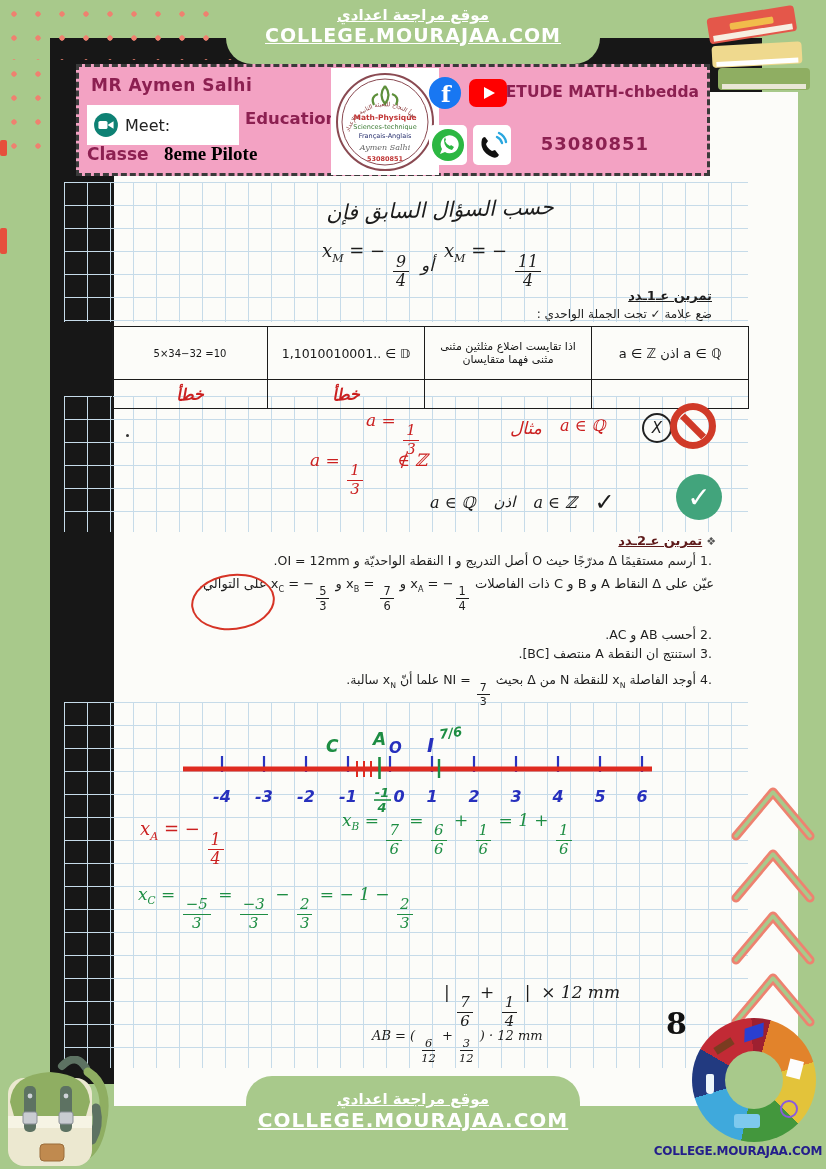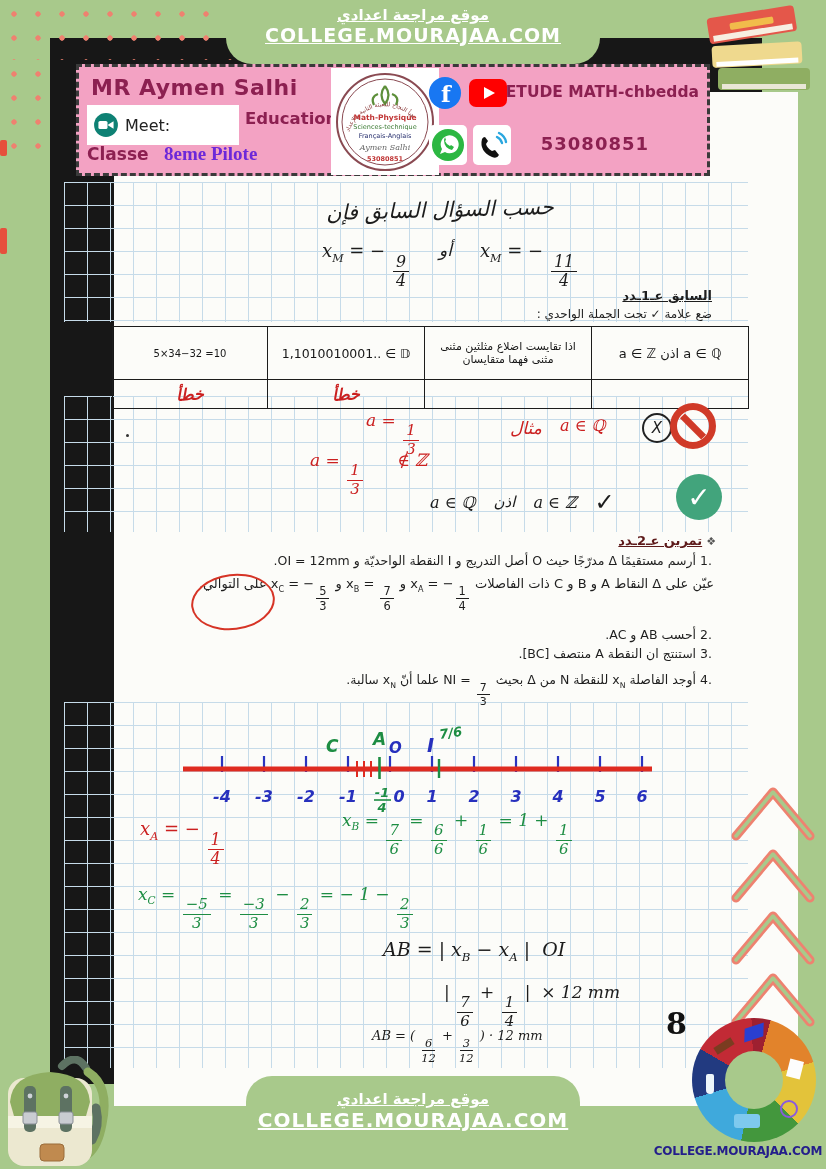--- a/index.html
+++ b/index.html
@@ -25,27 +25,27 @@
   .bump-top{left:226px;top:0;width:374px;height:64px;border-radius:0 0 26px 26px;padding-top:6px;box-sizing:border-box;}
   .bump-bottom{left:246px;top:1076px;width:334px;height:70px;border-radius:26px 26px 0 0;}
   .site-ar{color:#fff;font-weight:bold;font-size:15px;text-decoration:underline;}
   .site-url{color:#fff;font-weight:bold;font-size:19px;letter-spacing:1px;text-decoration:underline;}
   .footer-text{position:absolute;left:233px;top:1090px;width:360px;text-align:center;}
 
   
   .pink{position:absolute;left:76px;top:64px;width:634px;height:112px;background:#f3a2c3;
         border:3px dashed #3a3a3a;box-sizing:border-box;}
   .maroon{color:#8c2051;font-weight:bold;}
-  .teacher{position:absolute;left:12px;top:8px;font-size:22px;letter-spacing:.5px;}
+  .teacher{position:absolute;left:12px;top:8px;font-size:17px;letter-spacing:.5px;}
   .meet-chip{position:absolute;left:8px;top:38px;width:152px;height:40px;background:#fff;
              display:flex;align-items:center;gap:6px;padding-left:6px;box-sizing:border-box;}
   .meet-label{color:#222;font-size:16px;}
   .meet-course{position:absolute;left:166px;top:42px;font-size:16.5px;}
   .classe{position:absolute;left:8px;top:76px;font-size:17px;}
-  .classe-value{font-family:"Liberation Serif",serif;font-size:19px;color:#6d28d9;margin-left:10px;}
+  .classe-value{font-family:"Liberation Serif",serif;font-size:19px;color:#000000;margin-left:10px;}
   .channel{position:absolute;right:8px;top:16px;font-size:15.5px;}
   .phone-number{position:absolute;right:58px;top:66px;font-size:18px;letter-spacing:1px;}
   .stamp-box{position:absolute;left:252px;top:1px;width:108px;height:107px;background:#fff;}
   .icn{position:absolute;}
 
   
   .qtable{position:absolute;left:112px;top:326px;border-collapse:collapse;direction:rtl;}
   .qtable td{border:1.6px solid #1c1c1c;text-align:center;vertical-align:middle;
              font-size:12px;color:#171717;padding:2px 4px;}
   .qtable .r1 td{height:48px;}
@@ -160,27 +160,27 @@
       <path d="M15 15 q0 8 8 10 l2-3 -3-2 -1 1 q-4-2-5-5 l1-1 -1-3 z" fill="#2cb742"></path>
     </svg>
     <svg class="icn" style="left:394px;top:58px;" width="38" height="40" viewBox="0 0 38 40">
       <rect x="0" y="0" width="38" height="40" rx="5" fill="#fff"></rect>
       <path d="M9 14 q-3 12 10 18 q5 2 7-2 l-4-5 -3 1 q-5-3-6-7 l2-3 -3-4 q-2 0-3 2z" fill="#111"></path>
       <path d="M24 12 q4 2 5 6 M26 8 q6 3 7 9" fill="none" stroke="#2aa7df" stroke-width="2.4" stroke-linecap="round"></path>
     </svg>
   </div>
 
   <div class="abs hw black-ink" style="left:290px;top:198px;width:300px;font-size:21px;text-align:center;direction:rtl;transform:rotate(-1.5deg);">حسب السؤال السابق فإن</div>
-  <div class="abs" style="left:322px;top:240px;display:flex;gap:28px;">
+  <div class="abs" style="left:322px;top:240px;display:flex;gap:10px;align-items:center;">
     <span class="hw hw-math black-ink" style="font-size:18px;">x<sub>M</sub> = − <span class="frac"><span class="fn">9</span><span class="fd">4</span></span></span>
     <span class="hw black-ink" style="font-size:17px;">أو</span>
     <span class="hw hw-math black-ink" style="font-size:18px;">x<sub>M</sub> = − <span class="frac"><span class="fn">11</span><span class="fd">4</span></span></span>
   </div>
 
-  <div class="abs print-ar ex-title" style="left:588px;top:288px;width:124px;">السابق عـ1ـدد</div>
+  <div class="abs print-ar ex-title" style="left:588px;top:288px;width:124px;">تمرين عـ1ـدد</div>
   <div class="abs print-ar" style="left:470px;top:307px;width:242px;font-size:12px;">ضع علامة ✓ تحت الجملة الواحدي :</div>
 
   <table class="qtable">
     <tbody>
         <tr class="r1">
       <td style="width:148px;font-size:13px;">⁦a ∈ ℚ⁩ اذن ⁦a ∈ ℤ⁩</td>
       <td style="width:158px;font-size:11px;">اذا تقايست اضلاع مثلثين مثنى مثنى فهما متقايسان</td>
       <td style="width:148px;font-size:12.5px;">⁦1,1010010001.. ∈ 𝔻⁩</td>
       <td style="width:146px;font-size:10px;">⁦5×34−32  =10⁩</td>
     </tr>
@@ -268,21 +268,20 @@
     <text x="297" y="40" class="nl-pt" font-size="19" fill="#2730bd">I</text>
     <text x="310" y="27" class="nl-pt" font-size="13" fill="#1d8d43" transform="rotate(-8 310 27)">7/6</text>
     <text x="252" y="85" text-anchor="middle" class="nl-pt" font-size="13" fill="#1d8d43">-1</text>
     <line x1="244" y1="88" x2="261" y2="88" stroke="#1d8d43" stroke-width="1.6"></line>
     <text x="252" y="100" text-anchor="middle" class="nl-pt" font-size="13" fill="#1d8d43">4</text>
   </svg>
 
   <div class="abs hw hw-math red" style="left:140px;top:818px;font-size:18px;">x<sub>A</sub> = − <span class="frac"><span class="fn">1</span><span class="fd">4</span></span></div>
   <div class="abs hw hw-math green-ink" style="left:342px;top:810px;font-size:17px;">x<sub>B</sub> = <span class="frac"><span class="fn">7</span><span class="fd">6</span></span> = <span class="frac"><span class="fn">6</span><span class="fd">6</span></span> + <span class="frac"><span class="fn">1</span><span class="fd">6</span></span> = 1 + <span class="frac"><span class="fn">1</span><span class="fd">6</span></span></div>
   <div class="abs hw hw-math green-ink" style="left:138px;top:884px;font-size:17px;">x<sub>C</sub> = <span class="frac"><span class="fn">−5</span><span class="fd">3</span></span> = <span class="frac"><span class="fn">−3</span><span class="fd">3</span></span> − <span class="frac"><span class="fn">2</span><span class="fd">3</span></span> = − 1 − <span class="frac"><span class="fn">2</span><span class="fd">3</span></span></div>
-  <div class="abs hw hw-math black-ink" style="left:383px;top:938px;font-size:19px;">AB = | x<sub>B</sub> − x<sub>A</sub> |  OI</div>
   <div class="abs hw hw-math black-ink" style="left:444px;top:982px;font-size:17px;">| <span class="frac"><span class="fn">7</span><span class="fd">6</span></span> + <span class="frac"><span class="fn">1</span><span class="fd">4</span></span> |  × 12 mm</div>
   <div class="abs hw hw-math black-ink" style="left:372px;top:1028px;font-size:13px;">AB = ( <span class="frac"><span class="fn">6</span><span class="fd">12</span></span> + <span class="frac"><span class="fn">3</span><span class="fd">12</span></span> ) · 12 mm</div>
 
   <div class="page-num">8</div>
 
   <div class="bump bump-top">
     <div class="site-ar">موقع مراجعة اعدادي</div>
     <div class="site-url">COLLEGE.MOURAJAA.COM</div>
   </div>
 

